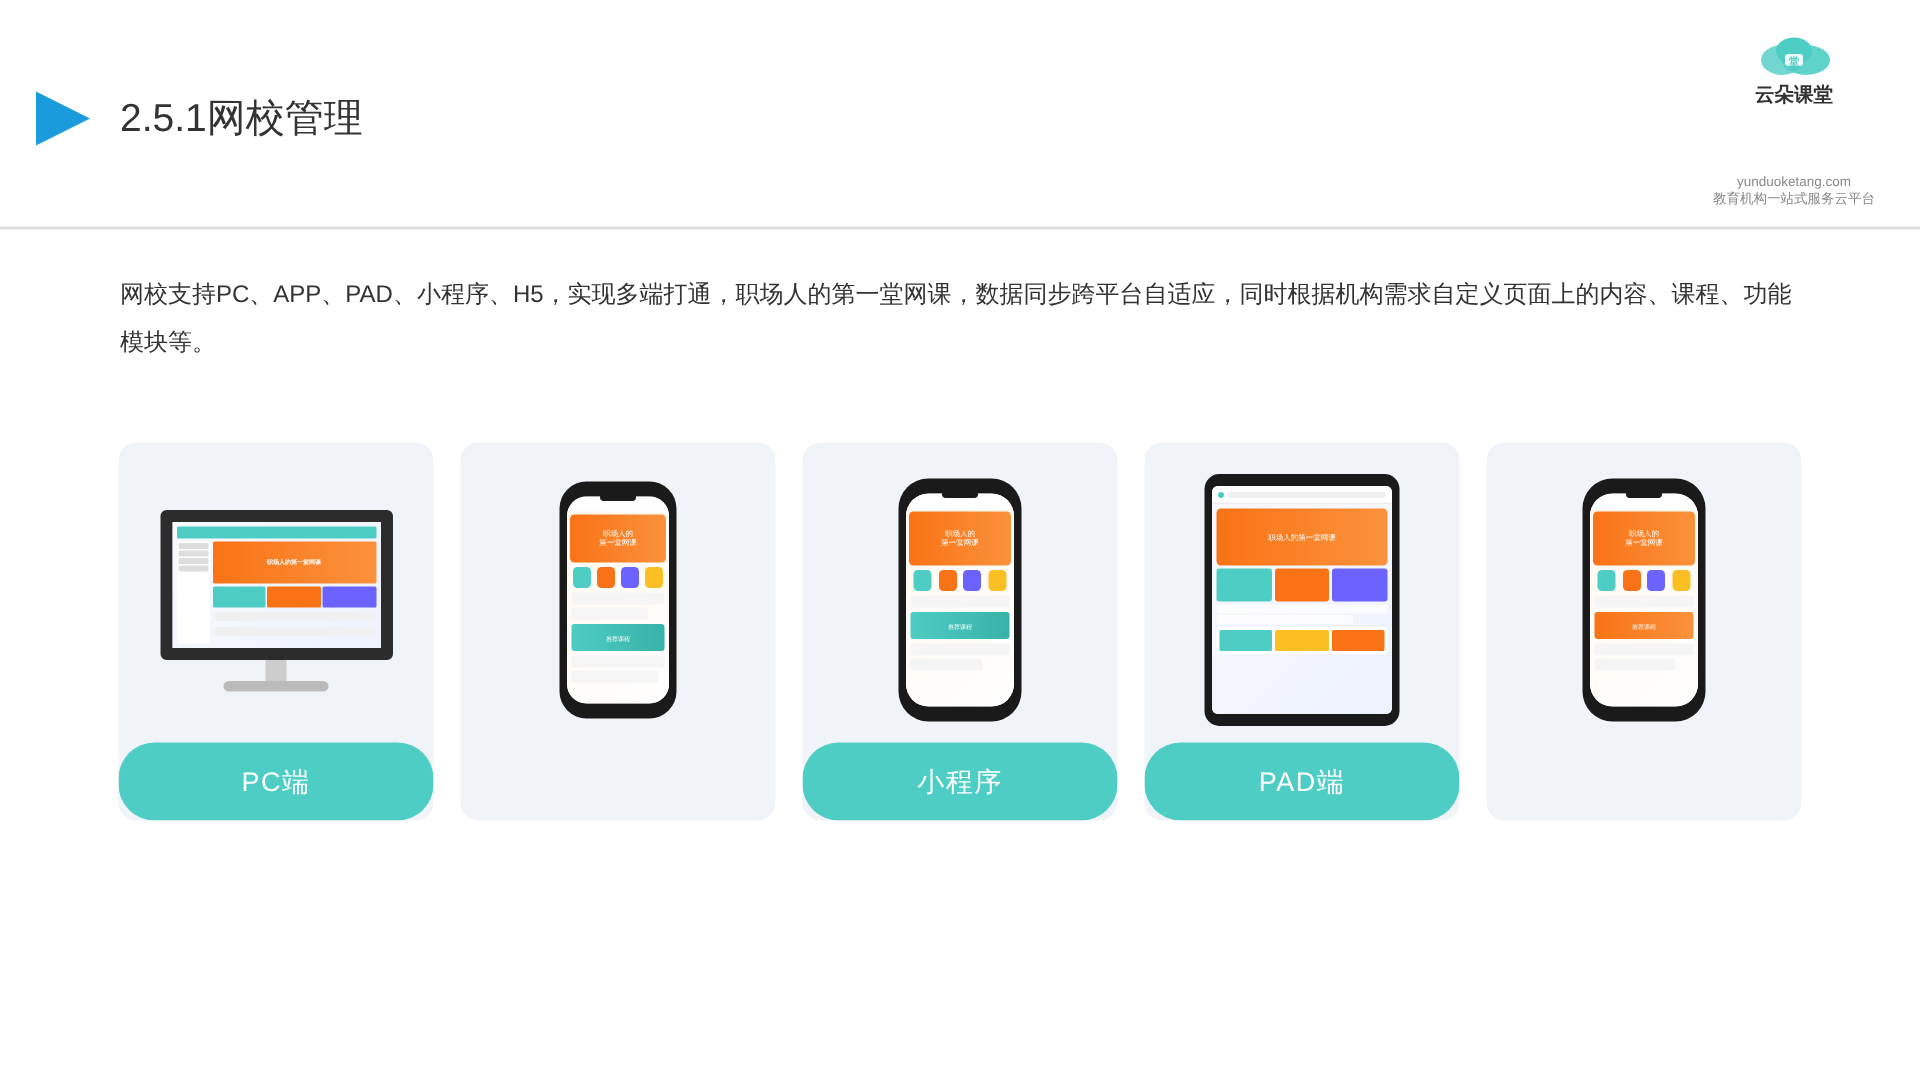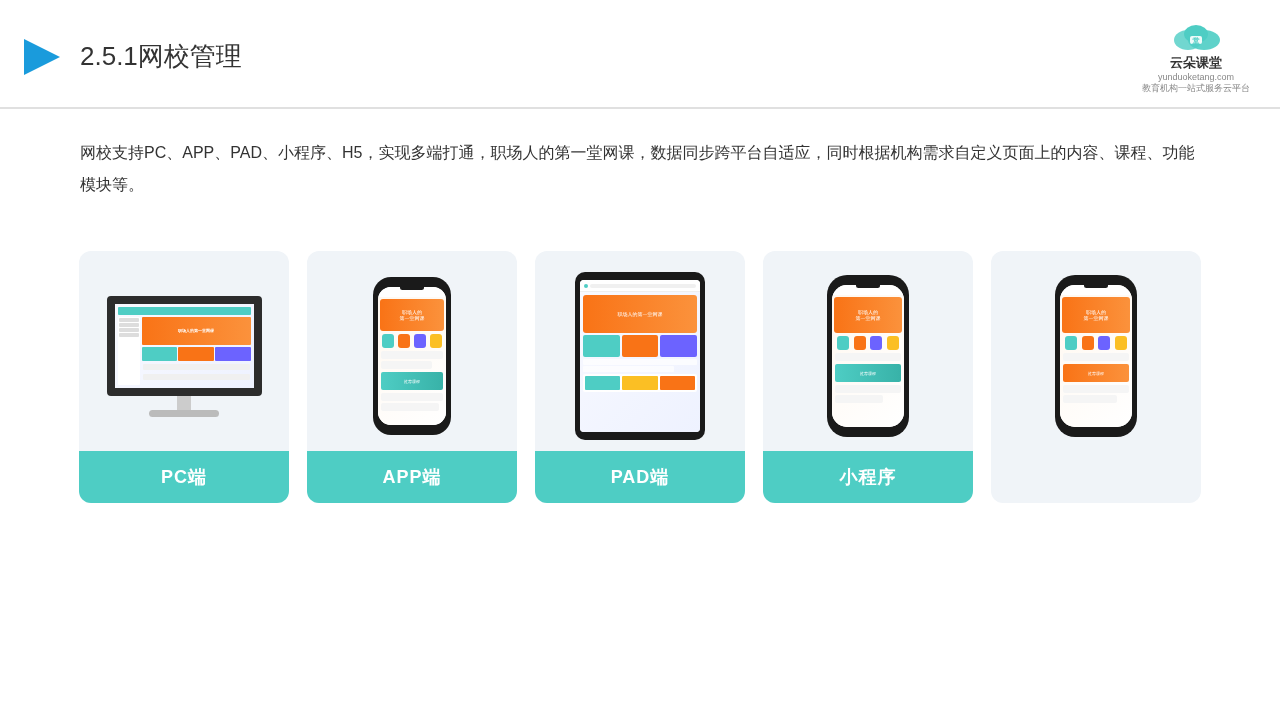--- a/index.html
+++ b/index.html
@@ -336,22 +336,23 @@
     }
 
     
     .card-label {
       width: 100%;
       background: #4ecdc4;
       color: #fff;
       text-align: center;
       font-size: 18px;
       padding: 14px 12px;
-      font-weight: 700;
+      font-weight: 400;
       letter-spacing: 1px;
+      border-radius: 24px;
     }
   </style>
 </head>
 <body>
 
 <div class="header">
   <div class="header-left">
 
     <svg class="play-icon" viewBox="0 0 44 44">
       <polygon points="4,4 40,22 4,40" fill="#1a9bdc"></polygon>
@@ -363,21 +364,21 @@
 
   <div class="logo-area">
     <svg class="logo-icon" viewBox="0 0 56 36">
       <ellipse cx="20" cy="22" rx="14" ry="10" fill="#4ecdc4" opacity="0.8"></ellipse>
       <ellipse cx="36" cy="22" rx="16" ry="10" fill="#4ecdc4" opacity="0.9"></ellipse>
       <ellipse cx="28" cy="16" rx="12" ry="9" fill="#4ecdc4"></ellipse>
       <rect x="22" y="18" width="12" height="8" rx="2" fill="#fff" opacity="0.9"></rect>
       <text x="28" y="25" text-anchor="middle" font-size="7" fill="#4ecdc4" font-weight="bold">堂</text>
     </svg>
     <div style="font-size:13px;color:#333;font-weight:600;">云朵课堂</div>
-    <div style="font-size:9px;color:#888;">yunduoketang.com</div>
+    <div style="font-size:9px;color:#888;margin-top:44px;">yunduoketang.com</div>
     <div style="font-size:9px;color:#888;">教育机构一站式服务云平台</div>
   </div>
 </div>
 
 <div class="description">
   <div>网校支持PC、APP、PAD、小程序、H5，实现多端打通，职场人的第一堂网课，数据同步跨平台自适应，同时根据机构需求自定义页面上的内容、课程、功能模块等。</div>
 </div>
 
 <div class="cards-container">
 
@@ -438,21 +439,49 @@
             <div class="phone-list-item" style="width:80%;"></div>
             <div style="height:18px;background:linear-gradient(90deg,#4ecdc4,#38b2a8);border-radius:2px;margin:1px;display:flex;align-items:center;justify-content:center;">
               <span style="font-size:4px;color:#fff;">推荐课程</span>
             </div>
             <div class="phone-list-item"></div>
             <div class="phone-list-item" style="width:90%;"></div>
           </div>
         </div>
       </div>
     </div>
-    <div class="card-label">APP端</div>
+  </div>
+
+  <div class="card">
+    <div class="card-image-area">
+      <div class="phone-mockup" style="width:82px;height:162px;border-radius:20px;">
+        <div class="phone-notch"></div>
+        <div class="phone-screen" style="border-radius:15px;">
+          <div class="phone-status-bar"></div>
+          <div class="phone-content">
+            <div class="phone-banner" style="height:36px;">
+              <div class="phone-banner-img">职场人的<br>第一堂网课</div>
+            </div>
+            <div class="phone-icons-row">
+              <div class="phone-icon-item" style="background:#4ecdc4;"></div>
+              <div class="phone-icon-item" style="background:#f97316;"></div>
+              <div class="phone-icon-item" style="background:#6c63ff;"></div>
+              <div class="phone-icon-item" style="background:#fbbf24;"></div>
+            </div>
+            <div class="phone-list-item"></div>
+            <div style="height:18px;background:linear-gradient(90deg,#4ecdc4,#38b2a8);border-radius:2px;margin:1px;display:flex;align-items:center;justify-content:center;">
+              <span style="font-size:4px;color:#fff;">推荐课程</span>
+            </div>
+            <div class="phone-list-item"></div>
+            <div class="phone-list-item" style="width:70%;"></div>
+          </div>
+        </div>
+      </div>
+    </div>
+    <div class="card-label">小程序</div>
   </div>
 
   <div class="card">
     <div class="card-image-area">
       <div class="tablet-mockup">
         <div class="tablet-screen">
           <div class="tablet-header-bar">
             <div class="tablet-header-dot" style="background:#4ecdc4;"></div>
             <div style="flex:1;height:4px;background:#f0f0f0;border-radius:2px;"></div>
           </div>
@@ -491,49 +520,20 @@
             <div class="phone-banner" style="height:36px;">
               <div class="phone-banner-img">职场人的<br>第一堂网课</div>
             </div>
             <div class="phone-icons-row">
               <div class="phone-icon-item" style="background:#4ecdc4;"></div>
               <div class="phone-icon-item" style="background:#f97316;"></div>
               <div class="phone-icon-item" style="background:#6c63ff;"></div>
               <div class="phone-icon-item" style="background:#fbbf24;"></div>
             </div>
             <div class="phone-list-item"></div>
-            <div style="height:18px;background:linear-gradient(90deg,#4ecdc4,#38b2a8);border-radius:2px;margin:1px;display:flex;align-items:center;justify-content:center;">
-              <span style="font-size:4px;color:#fff;">推荐课程</span>
-            </div>
-            <div class="phone-list-item"></div>
-            <div class="phone-list-item" style="width:70%;"></div>
-          </div>
-        </div>
-      </div>
-    </div>
-    <div class="card-label">小程序</div>
-  </div>
-
-  <div class="card">
-    <div class="card-image-area">
-      <div class="phone-mockup" style="width:82px;height:162px;border-radius:20px;">
-        <div class="phone-notch"></div>
-        <div class="phone-screen" style="border-radius:15px;">
-          <div class="phone-status-bar"></div>
-          <div class="phone-content">
-            <div class="phone-banner" style="height:36px;">
-              <div class="phone-banner-img">职场人的<br>第一堂网课</div>
-            </div>
-            <div class="phone-icons-row">
-              <div class="phone-icon-item" style="background:#4ecdc4;"></div>
-              <div class="phone-icon-item" style="background:#f97316;"></div>
-              <div class="phone-icon-item" style="background:#6c63ff;"></div>
-              <div class="phone-icon-item" style="background:#fbbf24;"></div>
-            </div>
-            <div class="phone-list-item"></div>
             <div style="height:18px;background:linear-gradient(90deg,#f97316,#fb923c);border-radius:2px;margin:1px;display:flex;align-items:center;justify-content:center;">
               <span style="font-size:4px;color:#fff;">推荐课程</span>
             </div>
             <div class="phone-list-item"></div>
             <div class="phone-list-item" style="width:80%;"></div>
           </div>
         </div>
       </div>
     </div>
   </div>

